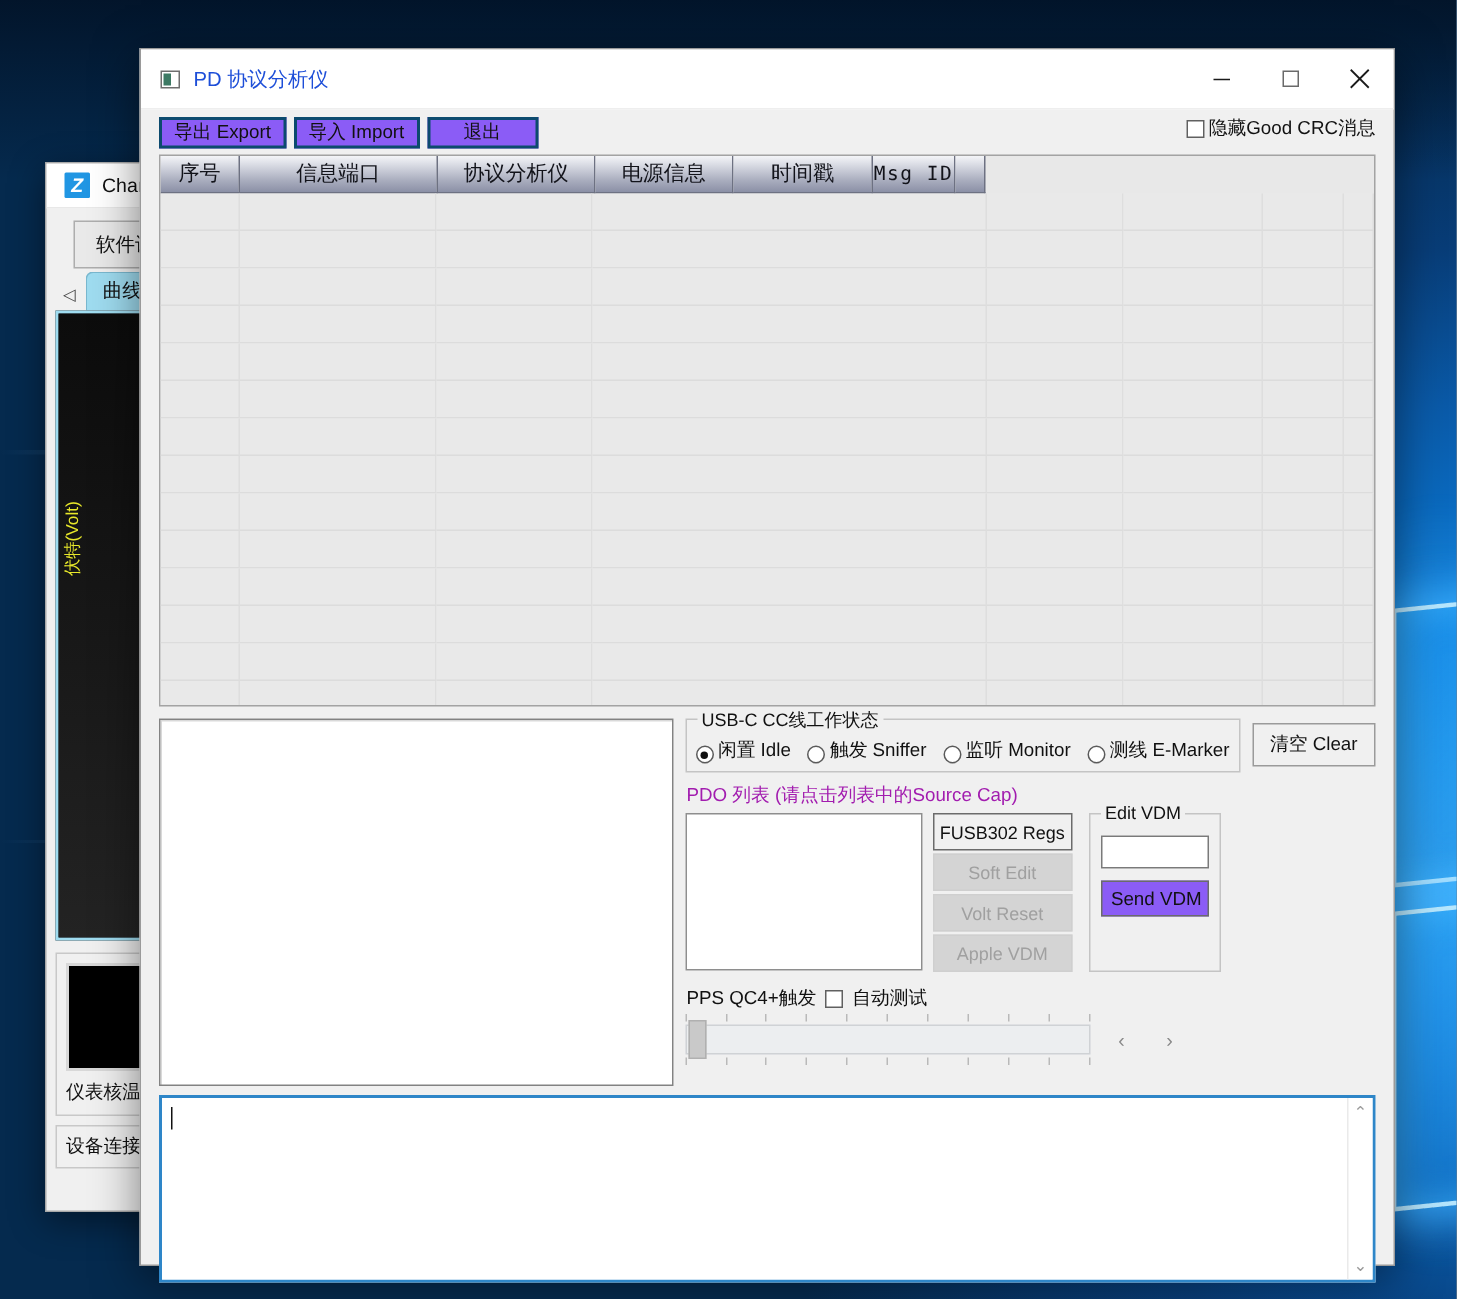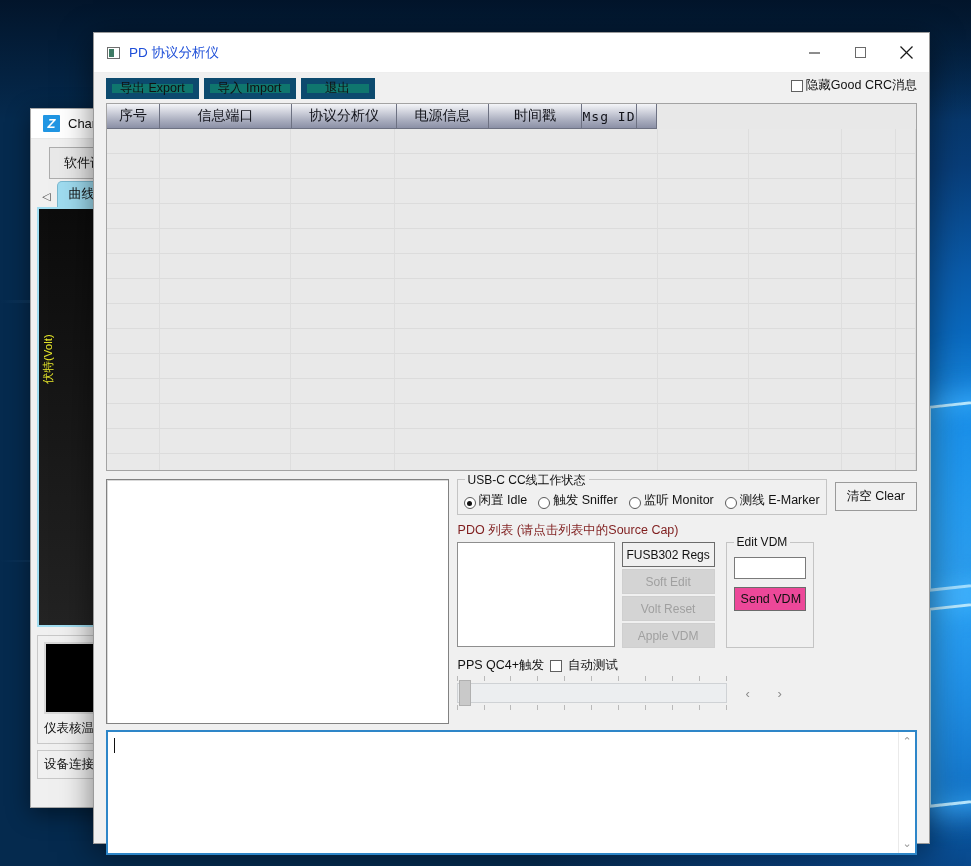--- a/index.html
+++ b/index.html
@@ -143,21 +143,21 @@
     width: 46px; height: 39px; display: flex; align-items: center; justify-content: center;
     font-size: 14px; color: #1a1a1a; background: transparent; border: none;
   }
   .wbtn svg { display: block; }
 
   #toolbar {
     height: 30px; display: flex; align-items: center; gap: 5px;
     padding: 0 12px; position: relative; flex: none;
   }
   .tbtn {
-    border: 6px solid #0c4a6e; background: #0f766e;
+    border: 2px solid #0c4a6e; background: #8b5cf6;
     font-size: 12.5px; color: #111; height: 21px;
     display: flex; align-items: center; justify-content: center;
     padding: 0 8px; min-width: 58px;
   }
   #btn-exit { min-width: 74px; }
   #hide-crc {
     position: absolute; right: 12px; top: 4px;
     display: flex; align-items: center; gap: 3px; font-size: 12.5px; color: #111;
   }
   .cbox {
@@ -220,40 +220,40 @@
   .rdo.on::after {
     content: ""; position: absolute; left: 2.5px; top: 2.5px;
     width: 5px; height: 5px; border-radius: 50%; background: #111;
   }
   #clear-btn {
     border: 1px solid #9a9a9a; background: #f0f0f0;
     font-size: 12.5px; color: #111; padding: 5px 11px; margin-top: 3px;
     white-space: nowrap;
   }
 
-  #pdo-label { font-size: 12.5px; color: #7f1d1d; margin: 7px 0 3px 1px; }
+  #pdo-label { font-size: 12.5px; color: #a21caf; margin: 7px 0 3px 1px; }
   #pdo-row { display: flex; gap: 7px; }
   #pdo-list {
     width: 158px; height: 105px; background: #fff; border: 1px solid #8e8e8e;
   }
   .btncol { display: flex; flex-direction: column; gap: 2px; }
   .gbtn {
     width: 93px; height: 25px; border: 1px solid #cfcfcf; background: #d4d4d4;
     color: #a0a0a0; font-size: 12px; display: flex; align-items: center; justify-content: center;
     white-space: nowrap;
   }
   .gbtn.enabled {
     border: 1px solid #6b6b6b; background: #f0f0f0; color: #111;
   }
   #vdm-group { width: 88px; padding: 14px 7px 7px 7px; margin-left: 4px; }
   #vdm-input {
     width: 100%; height: 22px; background: #fff; border: 1px solid #7a7a7a; margin-bottom: 8px;
   }
   #send-vdm {
-    border: 1px solid #6b6b6b; background: #ec4899; color: #111; font-size: 12.5px;
+    border: 1px solid #6b6b6b; background: #8b5cf6; color: #111; font-size: 12.5px;
     padding: 4px 6px; text-align: center; white-space: nowrap;
   }
 
   #pps-row { display: flex; align-items: center; gap: 6px; font-size: 12.5px; color: #111; margin: 9px 0 2px 1px; }
   #slider-row { display: flex; align-items: center; gap: 10px; }
   #slider-area { width: 270px; position: relative; height: 34px; }
   .ticks { position: absolute; left: 0; width: 100%; height: 5px; display: flex; justify-content: space-between; }
   .ticks span { width: 1px; height: 5px; background: #b9b9b9; display: block; }
   #ticks-top { top: 0; }
   #ticks-bottom { bottom: 0; }

